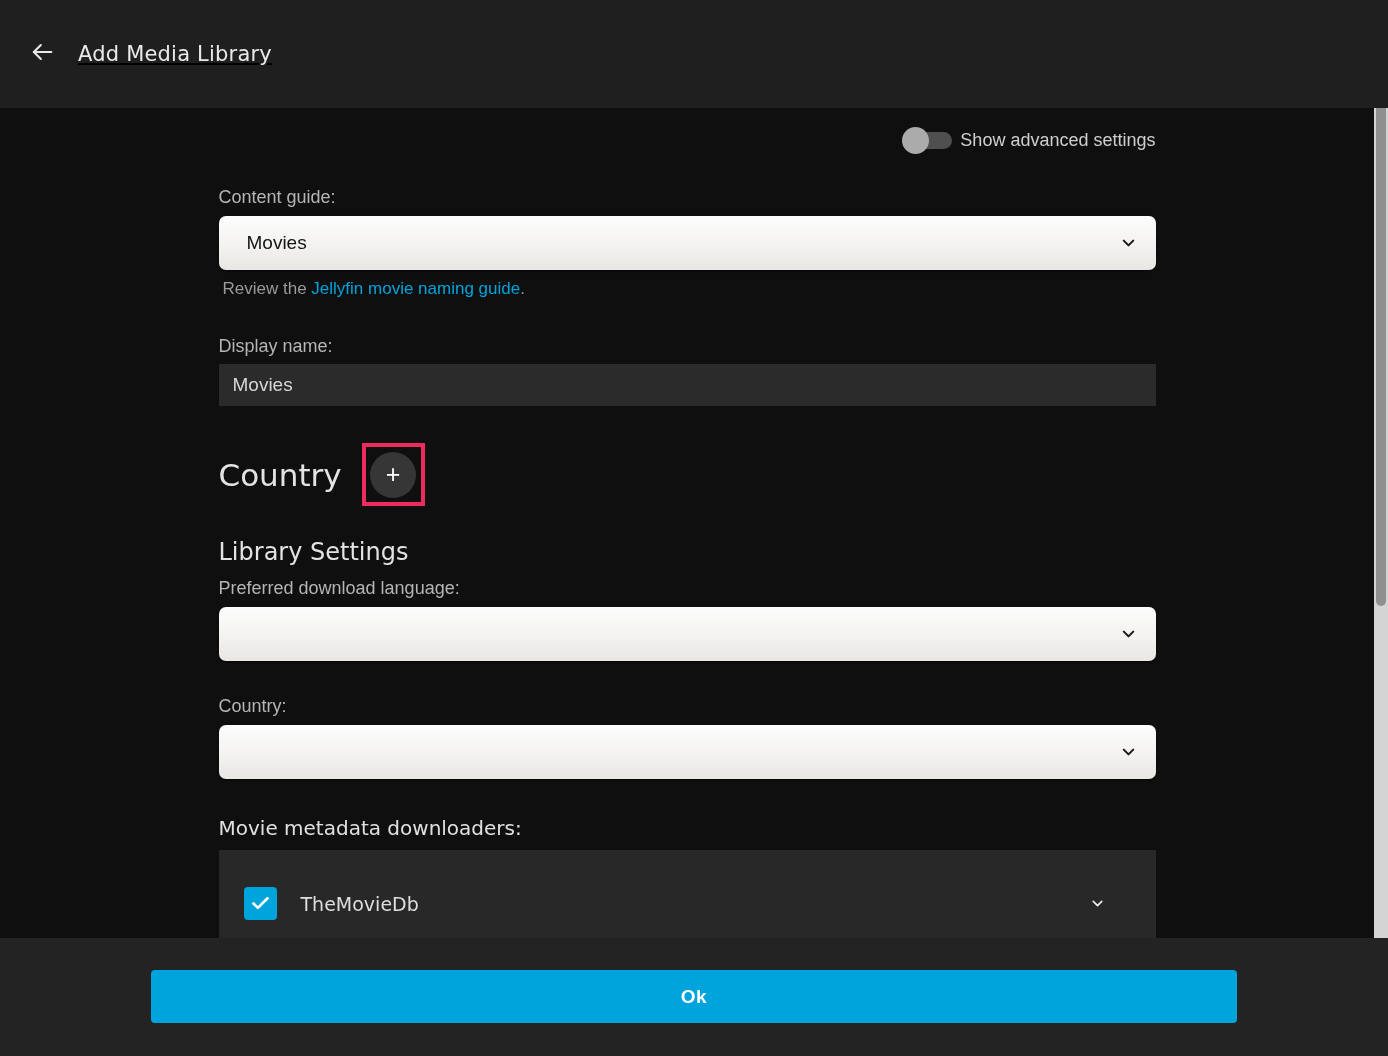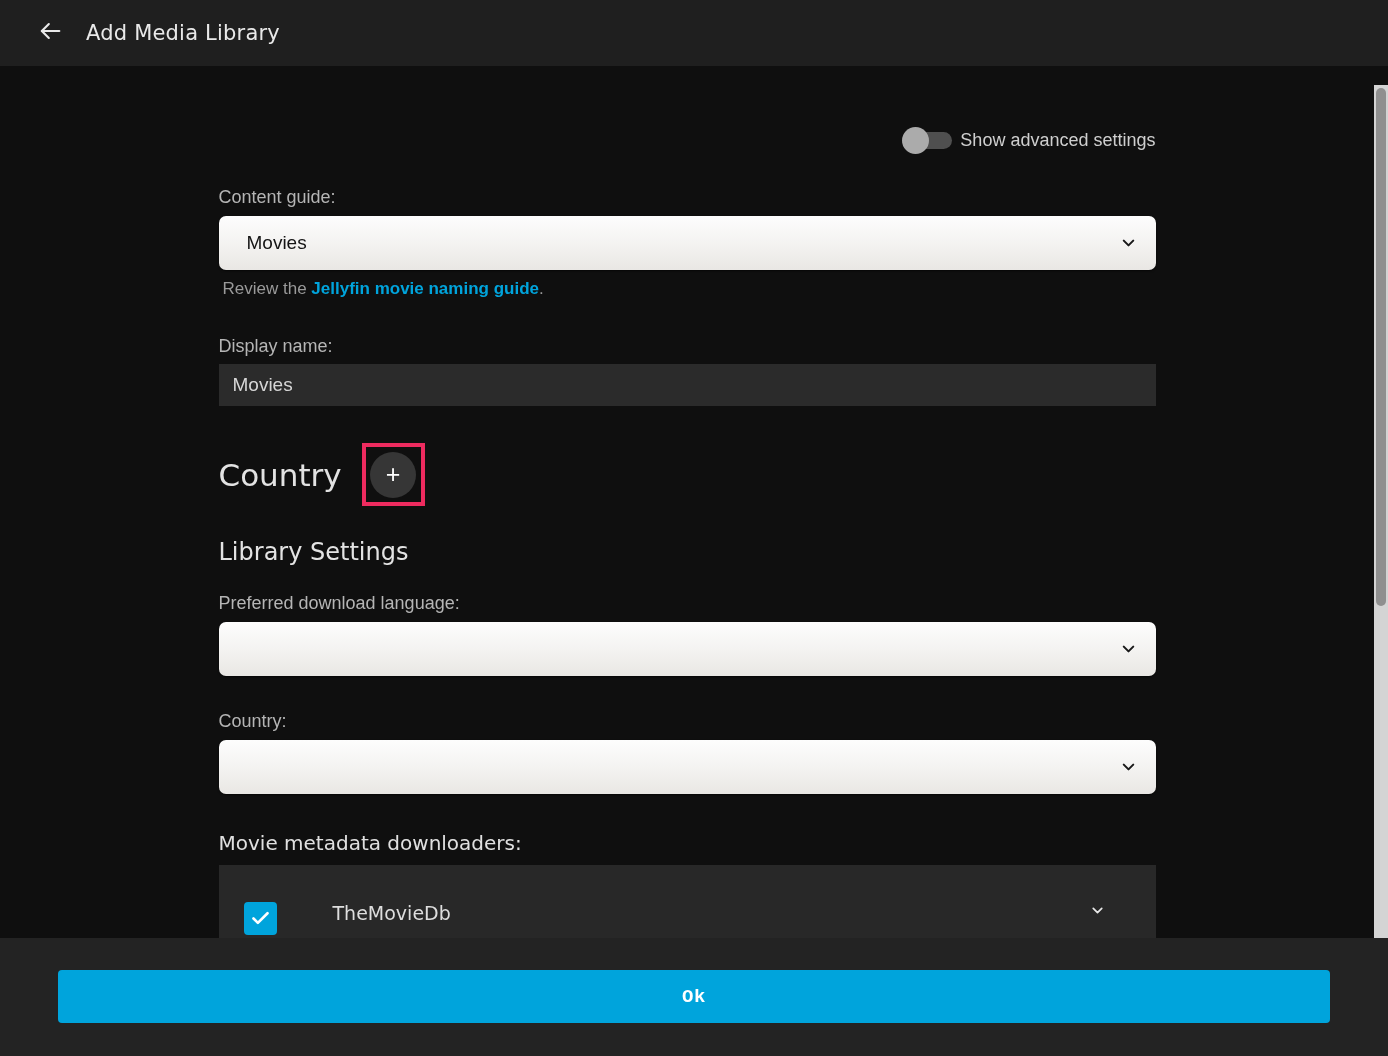--- a/index.html
+++ b/index.html
@@ -1,22 +1,22 @@
 <!DOCTYPE html>
 <html><head>
 <meta charset="utf-8">
 <style>
   * { margin:0; padding:0; box-sizing:border-box; }
   html,body { width:1388px; height:1056px; background:#0f0f0f; overflow:hidden;
               font-family:"Liberation Sans", sans-serif; }
   .page { position:relative; width:1388px; height:1056px; background:#0f0f0f; overflow:hidden; }
 
   
-  .topbar { position:absolute; top:0; left:0; right:0; height:66px; background:#1f1f1f;
-            display:flex; align-items:center; padding:0 28px; z-index:6; }
+  .topbar { position:absolute; top:0; left:0; right:0; height:108px; background:#1f1f1f;
+            display:flex; align-items:center; padding:0 20px; z-index:6;text-decoration:underline; }
   .back-btn { width:44px; height:44px; display:flex; align-items:center; justify-content:center;
               border-radius:50%; cursor:pointer; }
   .topbar-title { color:#e9e9e9; font-size:21px; margin-left:14px; letter-spacing:.2px;
                   font-family:"DejaVu Sans", sans-serif; }
 
   
   .content { position:absolute; top:85px; bottom:118px; left:0; right:14px; overflow:hidden; }
   .form-col { width:937px; margin:0 auto; }
 
   .toggle-row { margin-top:42px; height:27px; display:flex; align-items:center;
@@ -24,33 +24,33 @@
   .toggle { position:relative; width:52px; height:27px; cursor:pointer; flex:0 0 auto; }
   .toggle-track { position:absolute; left:4px; top:5px; width:46px; height:17px;
                   background:#4f4f4f; border-radius:9px; }
   .toggle-knob { position:absolute; left:0; top:0; width:27px; height:27px;
                  background:#ababab; border-radius:50%; }
   .toggle-label { color:#cfcfcf; font-size:18px; }
 
   .field-label { display:block; color:#b5b5b5; font-size:18px; line-height:20px; }
   .lab-content-type { margin-top:33px; }
   .lab-display-name { margin-top:37px; }
-  .lab-pref-lang    { margin-top:26px; }
+  .lab-pref-lang    { margin-top:11px; }
   .lab-country      { margin-top:35px; }
 
   .select { position:relative; margin-top:9px; height:54px; border-radius:7px;
             background:linear-gradient(180deg,#fdfdfd 0%,#f3f2f0 55%,#e9e7e4 100%);
             box-shadow:0 1px 2px rgba(0,0,0,.6); display:flex; align-items:center;
             padding:0 44px 0 28px; cursor:pointer; }
   .select-value { color:#141414; font-size:19px; }
   .select-chevron { position:absolute; right:18px; top:50%; transform:translateY(-50%);
                     display:flex; }
 
   .hint { margin-top:9px; font-size:17px; color:#9a9a9a; padding-left:4px; }
-  .hint a { color:#00a4dc; font-weight:bold; text-decoration:none; }
+  .hint a { color:#00a4dc; font-weight:normal; text-decoration:none; }
 
   .text-input { margin-top:8px; width:100%; height:42px; background:#2b2b2b; border:none;
                 outline:none; color:#d6d6d6; font-size:19px; padding:0 14px;
                 font-family:"Liberation Sans", sans-serif; }
 
   .folders-row { margin-top:37px; display:flex; align-items:center; gap:20px; }
   .h-folders { color:#e3e3e3; font-size:31px; font-weight:normal;
                font-family:"DejaVu Sans", sans-serif; }
   .focus-ring { width:63px; height:63px; border:4px solid #ee2b5f;
                 display:flex; align-items:center; justify-content:center; }
@@ -58,34 +58,34 @@
                     color:#ffffff; font-size:25px; font-weight:300; line-height:1;
                     display:flex; align-items:center; justify-content:center; cursor:pointer; }
 
   .h-library { margin-top:31px; color:#e3e3e3; font-size:24px; font-weight:normal;
                font-family:"DejaVu Sans", sans-serif; line-height:30px; }
 
   .h-downloaders { margin-top:38px; color:#e0e0e0; font-size:20px; font-weight:normal;
                    font-family:"DejaVu Sans", sans-serif; line-height:22px; }
 
   .panel { margin-top:11px; height:120px; background:#282828; }
-  .panel-row { display:flex; padding:37px 24px 0 25px; cursor:pointer;gap:32px; }
+  .panel-row { display:flex; align-items:center; padding:37px 24px 0 25px; cursor:pointer; }
   .checkbox { width:33px; height:33px; border-radius:4px; background:#00a4dc;
               display:flex; align-items:center; justify-content:center; flex:0 0 auto;
               cursor:pointer; }
   .checkbox svg { display:block; }
   .panel-item-label { margin-left:24px; color:#dedede; font-size:19px;
                       font-family:"DejaVu Sans", sans-serif; }
   .panel-chevron { margin-left:auto; margin-right:26px; display:flex; }
 
   
   .footer { position:absolute; left:0; right:0; bottom:0; height:118px; background:#232323; z-index:7; }
-  .ok-btn { display:block; width:1272px; height:53px; margin:32px auto 0; border:none;
+  .ok-btn { display:block; width:1086px; height:53px; margin:32px auto 0; border:none;
             background:#00a4dc; color:#ffffff; font-size:19px; font-weight:bold;
-            border-radius:4px; cursor:pointer; font-family:Liberation Mono, monospace;
+            border-radius:4px; cursor:pointer; font-family:Liberation Sans, sans-serif;
             letter-spacing:.5px; }
 
   
   .scrollbar { position:absolute; top:85px; right:0; width:14px; height:853px;
                background:#d4d4d4; z-index:5; }
   .scroll-thumb { position:absolute; top:3px; left:2px; width:10px; height:518px;
                   background:#8f8f8f; border-radius:6px; cursor:pointer; }
 </style>
 </head>
 <body>

